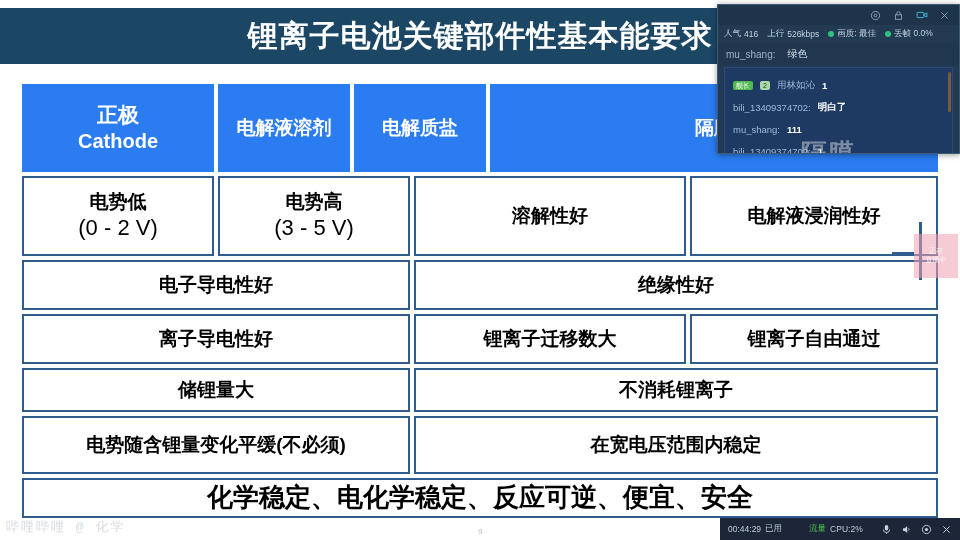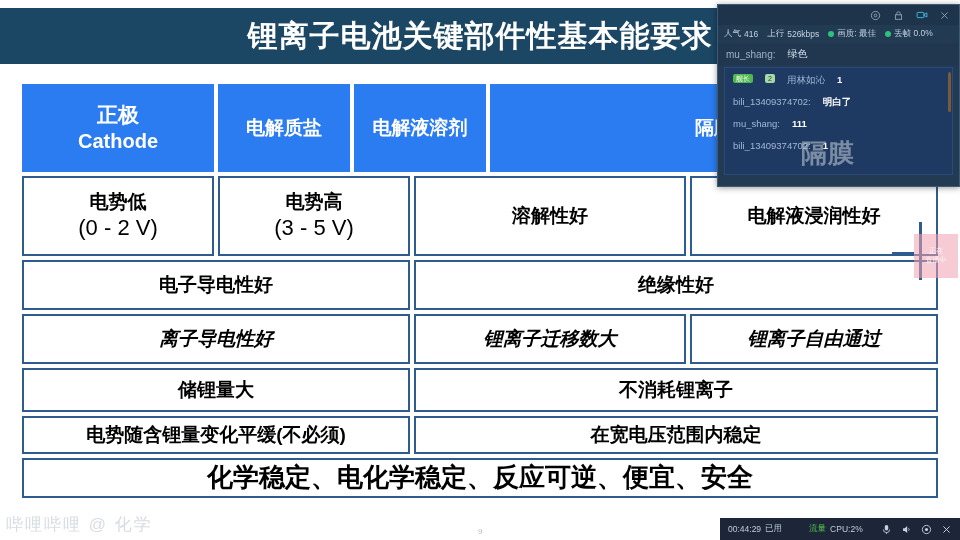--- a/index.html
+++ b/index.html
@@ -73,31 +73,31 @@
     font-size: 21px;
   }
   .cell.head .sub {
     font-weight: bold;
     font-size: 20px;
   }
   .cell.head.small { font-size: 19px; }
   .row-head  .cell { height: 88px; }
   .row-2     .cell { height: 80px; }
   .row-3     .cell { height: 50px; }
-  .row-4     .cell { height: 50px; font-style: italic; }
+  .row-4     .cell { height: 50px; }
   .row-5     .cell { height: 44px; }
-  .row-6     .cell { height: 38px; align-items: center; }
+  .row-6     .cell { height: 58px; align-items: center; }
   .row-7     .cell { height: 40px; font-size: 26px; }
   .sub2 { font-size: 22px; font-weight: normal; }
 
   
   .live-panel {
     position: absolute;
     right: 0; top: 4px;
-    width: 243px; height: 183px;
+    width: 243px; height: 150px;
     background: #223a52;
     border: 1px solid #3d5a78;
     box-shadow: 0 1px 6px rgba(0,0,0,.4);
     overflow: hidden;
   }
   .live-titlebar {
     position: relative;
     height: 20px;
     display: flex;
     align-items: center;
@@ -150,22 +150,22 @@
     margin: 2px 6px 0 6px;
     height: 108px;
     background: #1e3a63;
     border: 1px solid #2c4a78;
     padding: 6px 6px 0 8px;
     position: relative;
     overflow: hidden;
   }
   .chat-line {
     display: flex;
-    align-items: flex-start;
-    gap: 12px;
+    align-items: center;
+    gap: 7px;
     height: 22px;
     font-size: 9.5px;
     color: #9fb8d4;
     white-space: nowrap;
   }
   .chat-line .msg { color: #ffffff; font-weight: bold; }
   .badge-green {
     background: #4fb84f;
     color: #ffffff;
     font-size: 7px;
@@ -240,24 +240,25 @@
     display: flex;
     flex-direction: column;
     align-items: center;
     justify-content: center;
     line-height: 1.25;
     text-align: center;
   }
   .wm-bl {
     position: absolute;
     left: 6px; bottom: 4px;
-    font-size: 17px;
+    font-size: 13px;
     color: rgba(120,140,160,0.30);
     letter-spacing: 2px;
     white-space: nowrap;
+    font-family: Liberation Mono, monospace;
   }
   .slide-num {
     position: absolute;
     left: 478px; bottom: 4px;
     font-size: 8px;
     color: rgba(100,110,120,0.45);
   }
   .wm-cursor {
     position: absolute;
     right: 38px; top: 222px;
@@ -279,24 +280,24 @@
   <div class="title-banner"></div>
   <div class="title-text">锂离子电池关键部件性基本能要求</div>
 
   <div class="table-wrap">
     <div class="trow row-head">
       <div class="cell head" style="flex:0 0 192px">
         <span>正极</span>
         <span class="sub">Cathode</span>
       </div>
       <div class="cell head small" style="flex:0 0 132px">
+        <span>电解液溶剂</span>
+      </div>
+      <div class="cell head small" style="flex:0 0 132px">
         <span>电解质盐</span>
-      </div>
-      <div class="cell head small" style="flex:0 0 132px">
-        <span>电解液溶剂</span>
       </div>
       <div class="cell head small" style="flex:1 1 auto">
         <span>隔膜</span>
       </div>
     </div>
 
     <div class="trow row-2">
       <div class="cell" style="flex:0 0 192px">
         <span>电势低</span>
         <span class="sub2">(0 - 2 V)</span>

